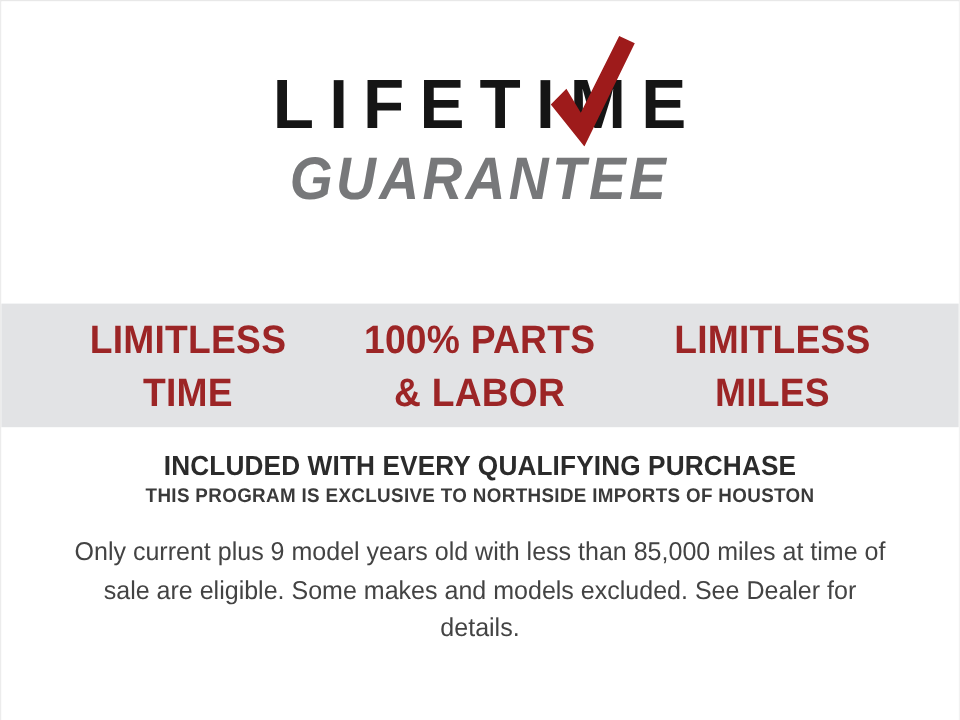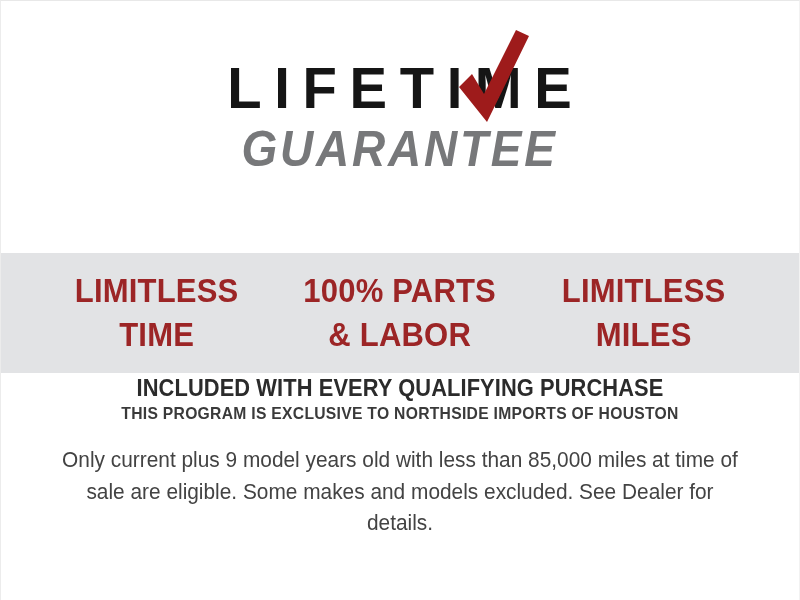--- a/index.html
+++ b/index.html
@@ -69,21 +69,21 @@
     transform: scaleX(0.92);
     transform-origin: center;
   }
 
   
   .feature-band {
     position: absolute;
     left: 0;
     right: 0;
     top: 252px;
-    height: 120px;
+    height: 103px;
     background: #e2e3e5;
     display: flex;
     align-items: center;
     justify-content: space-between;
     box-sizing: border-box;
     padding: 0 34px;
   }
   .feature-col {
     flex: 1 1 0;
     text-align: center;

